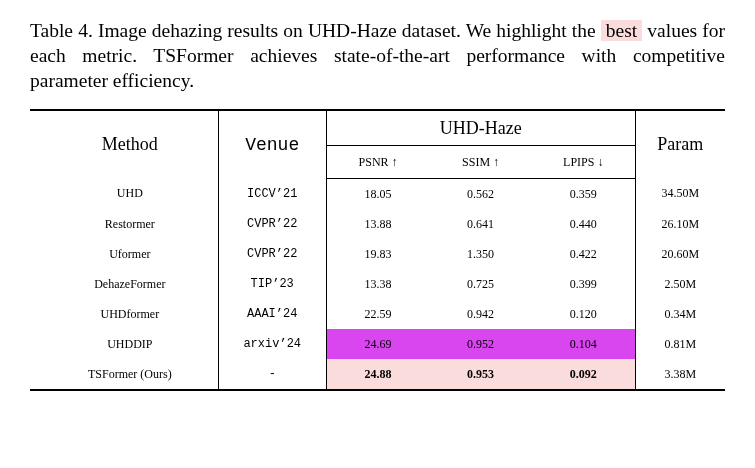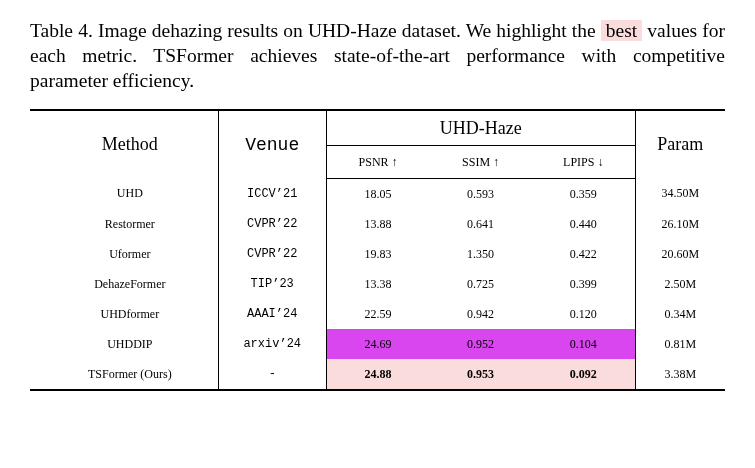--- a/index.html
+++ b/index.html
@@ -102,21 +102,21 @@
       <tr class="rule-mid">
         <td class="sub-hdr-cell metric-col vline-l">PSNR ↑</td>
         <td class="sub-hdr-cell metric-col">SSIM ↑</td>
         <td class="sub-hdr-cell metric-col">LPIPS ↓</td>
       </tr>
 
       <tr class="data-row">
         <td class="method-col">UHD</td>
         <td class="venue-col vline-l">ICCV’21</td>
         <td class="cell-metric metric-col vline-l">18.05</td>
-        <td class="cell-metric metric-col">0.593</td>
+        <td class="cell-metric metric-col">0.562</td>
         <td class="cell-metric metric-col">0.359</td>
         <td class="param-col vline-l">34.50M</td>
       </tr>
 
       <tr class="data-row">
         <td class="method-col">Restormer</td>
         <td class="venue-col vline-l">CVPR’22</td>
         <td class="cell-metric metric-col vline-l">13.88</td>
         <td class="cell-metric metric-col">0.641</td>
         <td class="cell-metric metric-col">0.440</td>

